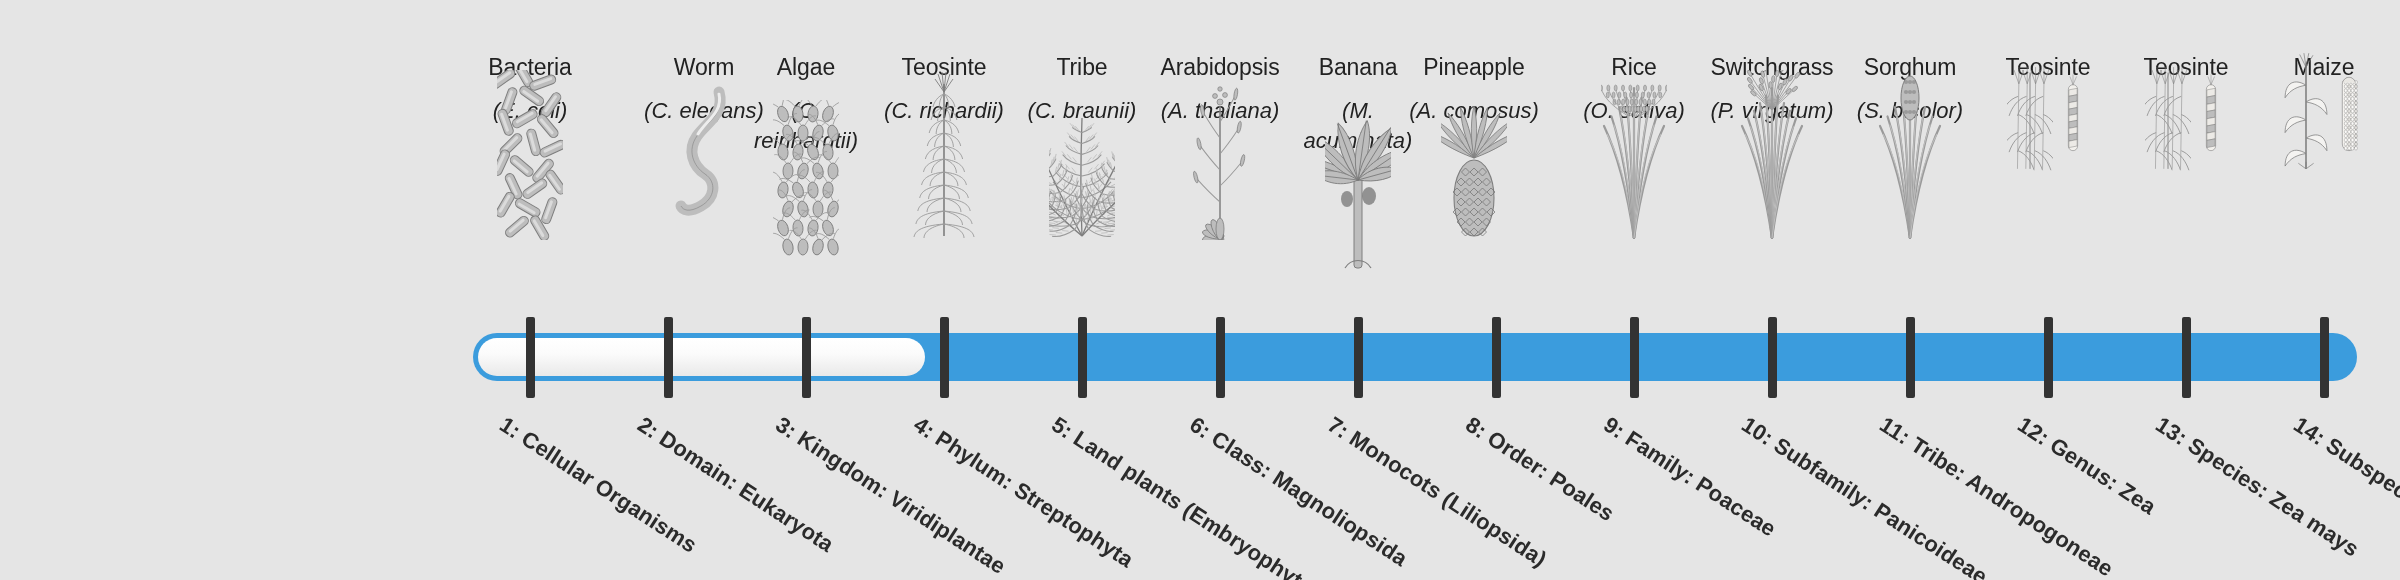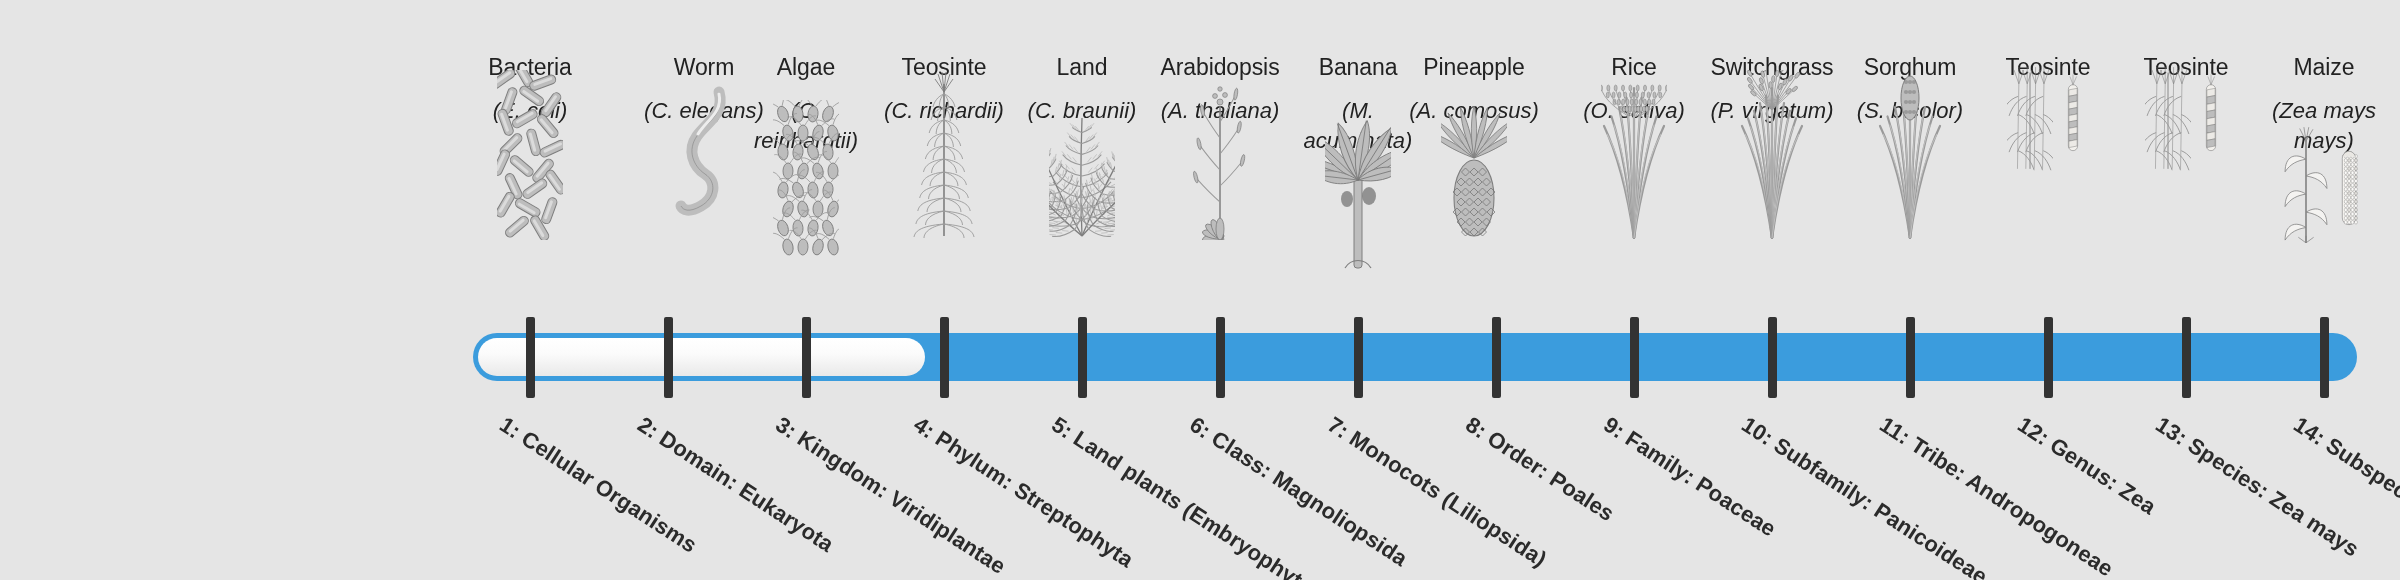--- a/index.html
+++ b/index.html
@@ -503,21 +503,21 @@
               <path d="M33 22 L31 2"></path>
               <path d="M33 22 L35 2"></path>
     <path d="M33 22 L39 4"></path>
               <path d="M33 22 L24 9"></path>
               <path d="M33 22 L42 9"></path>
             </g>
           </svg>
         </div>
       </div>
       <div class="col" style="left: 1013px;">
-        <div class="col-common">Land</div>
+        <div class="col-common">Tribe</div>
         <div class="col-latin">(C. braunii)</div>
         <div class="col-art">
           <svg width="66" height="170" viewBox="0 0 66 170">
     <g transform="translate(33,166) rotate(0)">
       <path d="M0 0 C -2 -47.2 -1 -88.5 0 -118" fill="none" stroke="#7e7e7e" stroke-width="1.3"></path>
               <path d="M0 -16.520000000000003 C -17.7 -18.520000000000003 -30.089999999999996 -28.910000000000004 -35.4 -35.99000000000001" fill="none" stroke="#9a9a9a" stroke-width="1.1"></path>
             <path d="M0 -16.520000000000003 C 17.7 -18.520000000000003 30.089999999999996 -28.910000000000004 35.4 -35.99000000000001" fill="none" stroke="#9a9a9a" stroke-width="1.1"></path>
               <path d="M-9.833333333333332 -21.928333333333338 l -4 -5" stroke="#bdbdbd" stroke-width="0.8" fill="none"></path>
               <path d="M9.833333333333332 -21.928333333333338 l 4 -5" stroke="#bdbdbd" stroke-width="0.8" fill="none"></path>
               <path d="M-19.666666666666664 -27.336666666666673 l -4 -5" stroke="#bdbdbd" stroke-width="0.8" fill="none"></path>
@@ -1414,21 +1414,20 @@
             <g stroke="#7e7e7e" stroke-width="0.9" fill="none">
     <path d="M33 34 L27 18"></path>
               <path d="M33 34 L33 14"></path>
               <path d="M33 34 L40 18"></path>
             </g>
           </svg>
         </div>
       </div>
       <div class="col" style="left: 2255px; text-align: center;">
         <div class="col-common">Maize</div>
-        <div class="col-latin">(Zea mays mays)</div>
         <div class="col-art">
           <svg width="46" height="170" viewBox="0 0 66 170">
             <path d="M33 168 L33 22" stroke="#7e7e7e" stroke-width="2.2" fill="none"></path>
             <path d="M33 48 C 17 38 3 44 3 66
                    C 11 54 21 50 33 48 Z" fill="#f4f3f1" stroke="#7e7e7e" stroke-width="1.1"></path>
             <path d="M33 72 C 49 62 63 68 63 90
                    C 55 78 45 74 33 72 Z" fill="#f4f3f1" stroke="#7e7e7e" stroke-width="1.1"></path>
             <path d="M33 98 C 17 88 3 94 3 116
                    C 11 104 21 100 33 98 Z" fill="#f4f3f1" stroke="#7e7e7e" stroke-width="1.1"></path>
             <path d="M33 124 C 49 114 63 120 63 142

